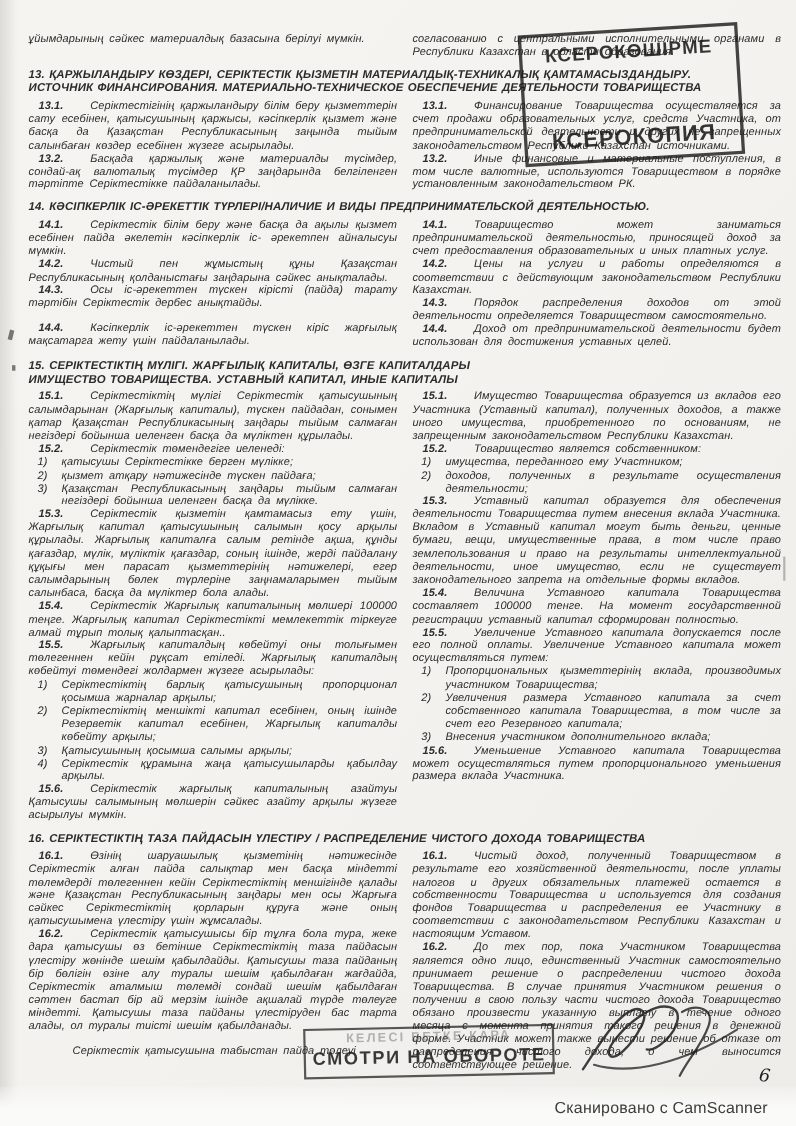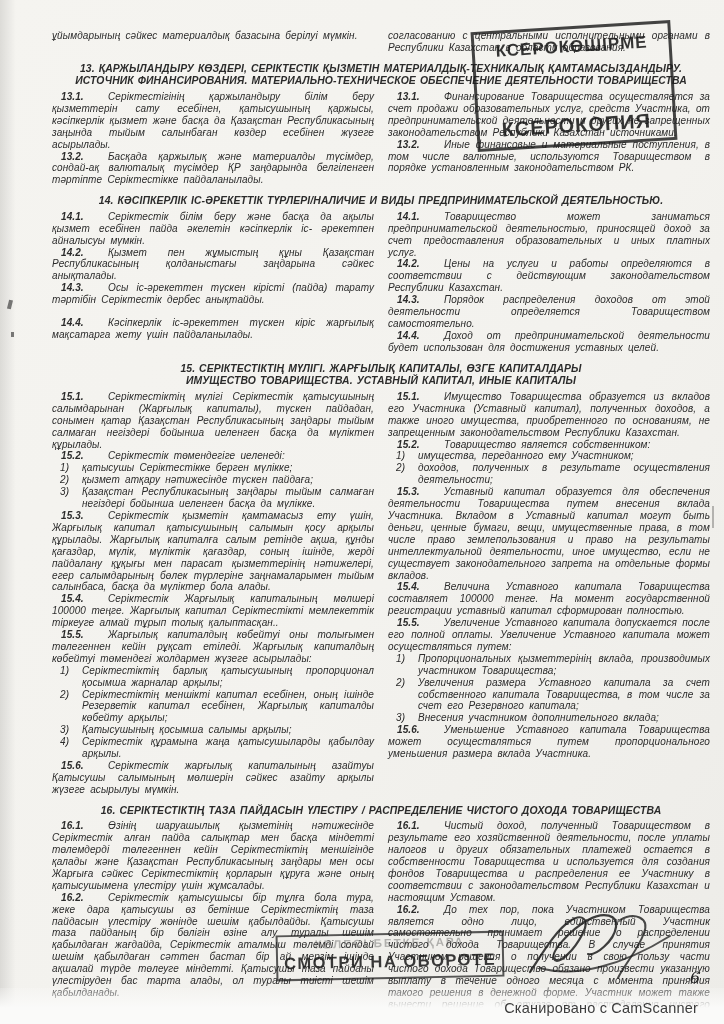--- a/index.html
+++ b/index.html
@@ -12,27 +12,27 @@
     position:absolute;inset:0;
     background:linear-gradient(125deg,#f5f4f0 0%,#f3f2ee 55%,#edece8 100%);
   }
   .page::before{
     content:'';position:absolute;left:0;top:0;bottom:0;width:16px;
     background:linear-gradient(90deg,rgba(0,0,0,0.10),rgba(0,0,0,0));
   }
   .doc{
     position:absolute;left:26px;right:14px;top:30px;
     color:#2b2b2b;font-style:italic;font-size:10px;line-height:11.9px;
-    word-spacing:2.3px;letter-spacing:0.1px;margin-left:26px;
+    word-spacing:2.3px;letter-spacing:0.1px;
   }
   .intro-row{display:flex;gap:14px;margin-bottom:8px;}
   .intro-col{flex:1;text-align:justify;}
   .section{margin-top:9px;}
   .sec-heading{
-    text-align:center;font-weight:bold;font-size:10.4px;line-height:12.6px;
+    text-align:left;font-weight:bold;font-size:10.4px;line-height:12.6px;
     margin:2px 0 3px;word-spacing:1px;letter-spacing:0.1px;
   }
   .cols{display:flex;gap:14px;}
   .col{flex:1;text-align:justify;}
   .para{margin:0;}
   .pnum{display:inline-block;width:56px;padding-left:9px;box-sizing:border-box;font-weight:bold;}
   .li{padding-left:30px;text-indent:-22px;}
   .linum{display:inline-block;width:22px;text-indent:0;}
   .plain{text-indent:40px;}
   .gap{margin-top:11px;}
@@ -101,21 +101,21 @@
             </div>
           </div>
         </div>
         <div class="section">
           <div class="sec-heading">
             <div>14. КӘСІПКЕРЛІК ІС-ӘРЕКЕТТІК ТҮРЛЕРІ/НАЛИЧИЕ И ВИДЫ ПРЕДПРИНИМАТЕЛЬСКОЙ ДЕЯТЕЛЬНОСТЬЮ.</div>
           </div>
           <div class="cols">
             <div class="col">
               <div class="para"><span class="pnum">14.1.</span><span>Серіктестік білім беру және басқа да ақылы қызмет есебінен пайда әкелетін кәсіпкерлік іс- әрекетпен айналысуы мүмкін.</span></div>
-              <div class="para"><span class="pnum">14.2.</span><span>Қызмет пен жұмыстың құны Қазақстан Республикасының қолданыстағы заңдарына сәйкес анықталады.</span></div>
+              <div class="para"><span class="pnum">14.2.</span><span>Чистый пен жұмыстың құны Қазақстан Республикасының қолданыстағы заңдарына сәйкес анықталады.</span></div>
               <div class="para"><span class="pnum">14.3.</span><span>Осы іс-әрекеттен түскен кірісті (пайда) тарату тәртібін Серіктестік дербес анықтайды.</span></div>
               <div class="para gap"><span class="pnum">14.4.</span><span>Кәсіпкерлік іс-әрекеттен түскен кіріс жарғылық мақсатарга жету үшін пайдаланылады.</span></div>
             </div>
             <div class="col">
               <div class="para"><span class="pnum">14.1.</span><span>Товарищество может заниматься предпринимательской деятельностью, приносящей доход за счет предоставления образовательных и иных платных услуг.</span></div>
               <div class="para"><span class="pnum">14.2.</span><span>Цены на услуги и работы определяются в соответствии с действующим законодательством Республики Казахстан.</span></div>
               <div class="para"><span class="pnum">14.3.</span><span>Порядок распределения доходов от этой деятельности определяется Товариществом самостоятельно.</span></div>
               <div class="para"><span class="pnum">14.4.</span><span>Доход от предпринимательской деятельности будет использован для достижения уставных целей.</span></div>
             </div>
           </div>

